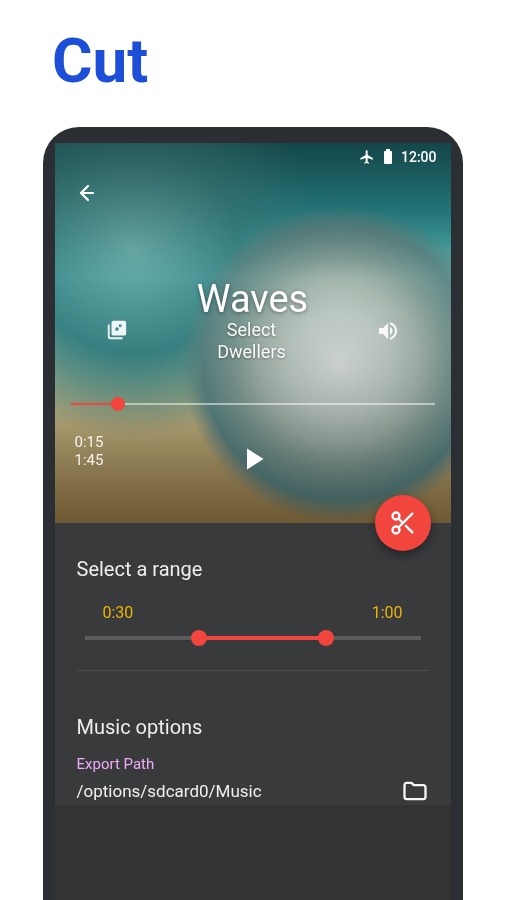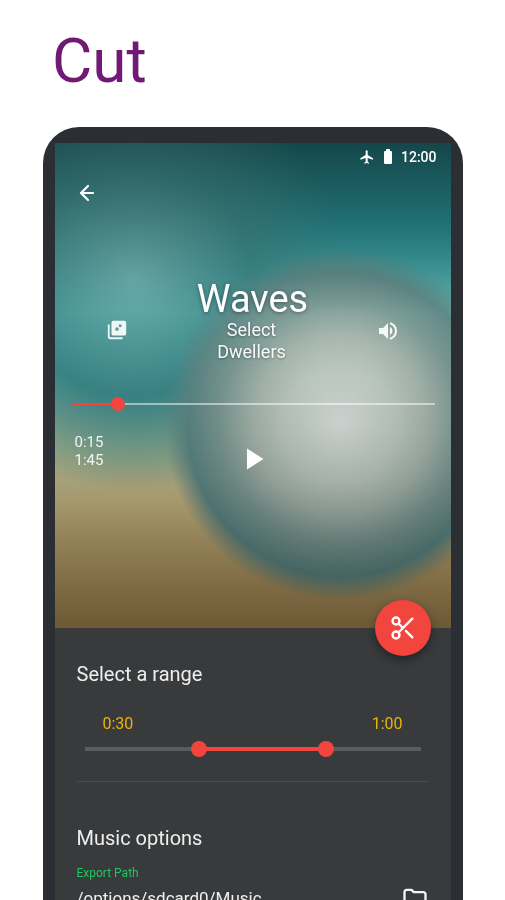--- a/index.html
+++ b/index.html
@@ -5,42 +5,42 @@
   * { margin: 0; padding: 0; box-sizing: border-box; }
   html, body {
     width: 505px;
     height: 900px;
     font-family: -apple-system, BlinkMacSystemFont, 'Segoe UI', Roboto, sans-serif;
     background: #fff;
     overflow: hidden;
   }
   .page-title {
     font-size: 62px;
-    font-weight: 400;
-    color: #701a75;
+    font-weight: 700;
+    color: #1d4ed8;
     padding: 24px 16px 30px 52px;
   }
   .phone-frame {
     width: 420px;
     margin: 0 auto;
     background: #2b2f33;
     border-radius: 36px 36px 0 0;
     padding: 16px 12px 0 12px;
     height: 800px;
     position: relative;
   }
   .phone-screen {
     background: #333;
     border-radius: 0;
     overflow: hidden;
     height: 100%;
     position: relative;
   }
   .hero {
-    height: 485px;
+    height: 380px;
     position: relative;
     background:
       radial-gradient(circle at 72% 58%, #dfe6e2 0%, #c3d0c9 14%, #a9bab1 22%, #7f9d97 30%, #5e8a88 38%, transparent 44%),
       radial-gradient(circle at 20% 28%, #6bb0ae 0%, #3c8a8b 25%, transparent 45%),
       linear-gradient(180deg, #1f6d72 0%, #2a8c90 18%, #4aa4a3 28%, #6fb0a9 38%, #9dbda4 52%, #b6c39c 62%, #c9b884 74%, #b9a06a 86%, #a78850 100%);
   }
   .overlay-shadow {
     position: absolute; inset: 0;
     background: linear-gradient(180deg, rgba(0,0,0,0.35) 0%, rgba(0,0,0,0) 35%, rgba(0,0,0,0.15) 70%, rgba(0,0,0,0.35) 100%);
   }
@@ -148,21 +148,21 @@
     background: #383a3c;
     color: #eaeaea;
   }
   .section-pad {
     padding: 34px 22px 22px 22px;
   }
   .section-title {
     font-size: 20px;
     font-weight: 400;
     color: #eee;
-    margin-bottom: 28px;
+    margin-bottom: 22px;
   }
   .range-times {
     display: flex;
     justify-content: space-between;
     padding: 0 26px;
     font-size: 16px;
     color: #eab308;
     margin-bottom: 14px;
   }
   .range-track {
@@ -192,22 +192,22 @@
     height: 1px;
     background: #4a4c4e;
     margin-top: 30px;
   }
 
   .export-section {
     padding: 22px 22px 0 22px;
     position: relative;
   }
   .export-label {
-    font-size: 12px;
-    color: #22c55e;
+    font-size: 15px;
+    color: #f0abfc;
     margin-top: 16px;
     margin-bottom: 4px;
   }
   .export-path-row {
     display: flex;
     align-items: center;
     justify-content: space-between;
   }
   .export-path {
     font-size: 17px;

